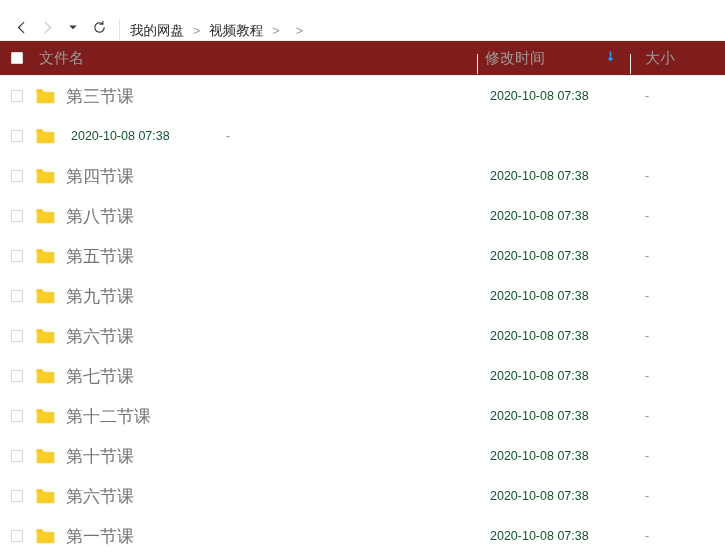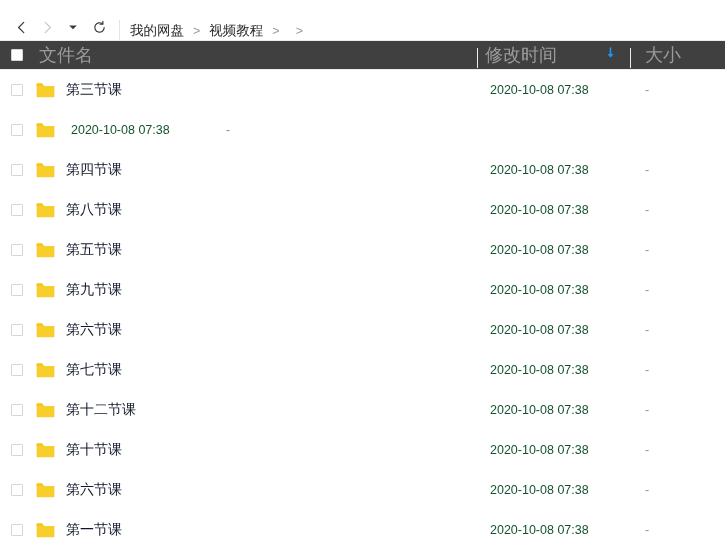--- a/index.html
+++ b/index.html
@@ -51,28 +51,28 @@
   }
   .crumb-sep {
     color: #9a9a9a;
     font-size: 12.5px;
     margin: 0 8px;
     user-select: none;
   }
 
   
   .list-header {
-    height: 30px;
+    height: 36px;
     display: flex;
     align-items: center;
     border-top: 1px solid #ececec;
     border-bottom: 1px solid #ececec;
-    background: #404040;
+    background: #7f1d1d;
     position: relative;
-    font-size: 18px;
+    font-size: 15px;
     color: #9b9b9b;
   }
   .chk-cell {
     width: 32px;
     flex: 0 0 32px;
     display: flex; align-items: center; justify-content: center;
     padding-left: 2px;
   }
   .chk {
     width: 12px; height: 12px;
@@ -131,22 +131,22 @@
   .folder-cell {
     width: 26px;
     flex: 0 0 26px;
     display: flex;
     align-items: center;
     justify-content: center;
   }
   .fname {
     flex: 1 1 auto;
     padding-left: 8px;
-    color: #0f172a;
-    font-size: 14px;
+    color: #737373;
+    font-size: 17px;
     white-space: nowrap;
     overflow: hidden;
     cursor: pointer;
   }
   .fdate {
     width: 153px;
     flex: 0 0 153px;
     padding-left: 13px;
     color: #14532d;
     font-size: 12.5px;

